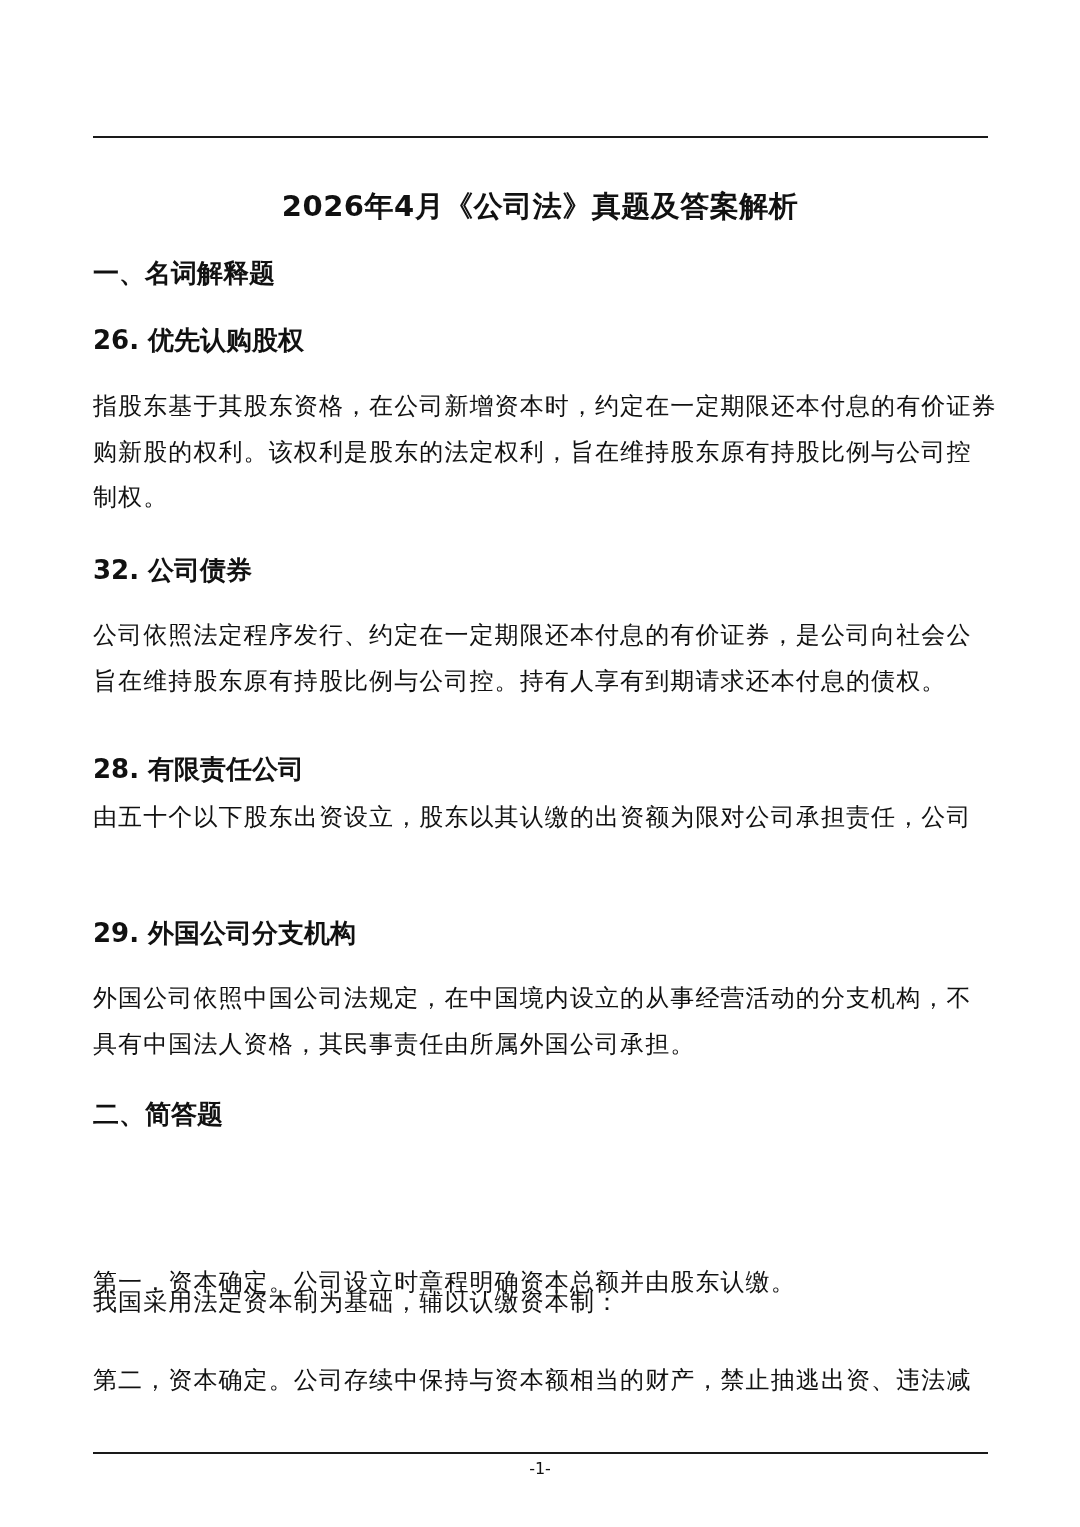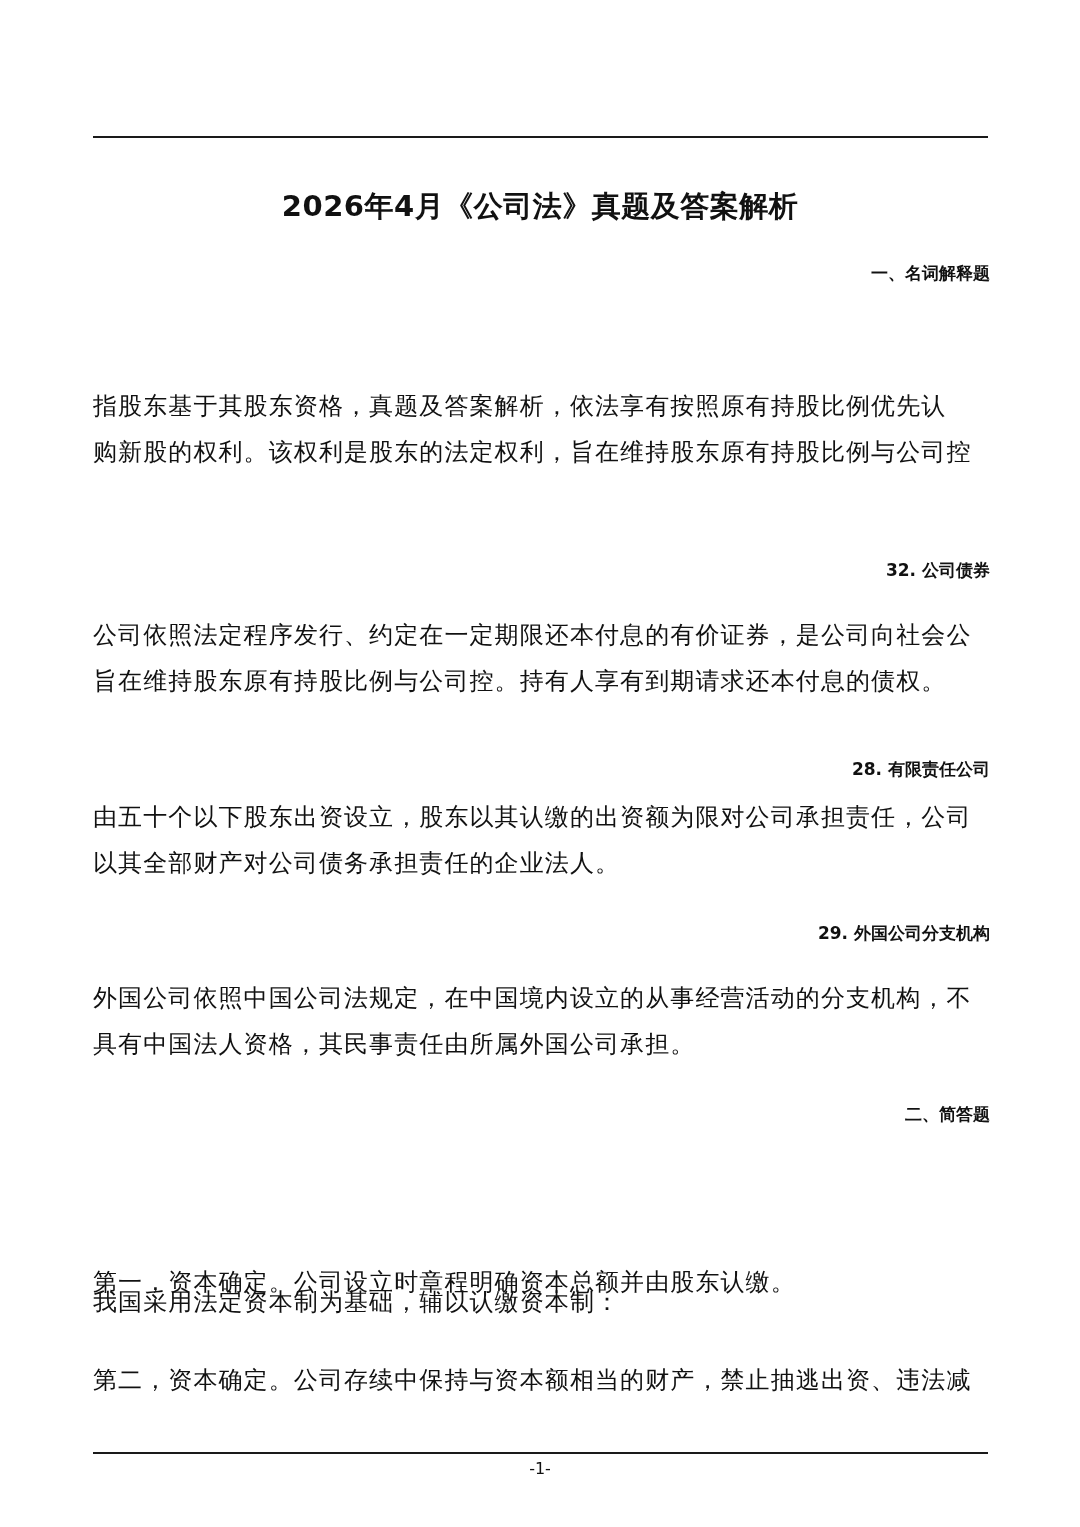--- a/index.html
+++ b/index.html
@@ -41,25 +41,24 @@
       font-weight: bold;
       line-height: 40px;
       letter-spacing: 0.5px;
     }
     .block {
       position: absolute;
       left: 93px;
       width: 897px;
     }
     .section-heading, .item-heading {
-      font-size: 17px;
+      font-size: 26px;
       font-weight: bold;
       line-height: 34px;
       white-space: nowrap;
-      text-align: right;
     }
     .para {
       font-size: 24px;
       line-height: 45.5px;
       letter-spacing: 1.1px;
       text-align: justify;
     }
     .para .line {
       display: block;
       white-space: nowrap;
@@ -78,35 +77,36 @@
 <body>
 
 <div class="page">
 
   <div class="rule top"></div>
 
   <div class="title">2026年4月《公司法》真题及答案解析</div>
 
   <div class="block section-heading" style="top:256px;">一、名词解释题</div>
 
+  <div class="block item-heading" style="top:323px;">26. 优先认购股权</div>
   <div class="block para" style="top:384px;">
-    <span class="line">指股东基于其股东资格，真题及答案解析，依法享有按照原有持股比例优先认</span>
+    <span class="line">指股东基于其股东资格，在公司新增资本时，约定在一定期限还本付息的有价证券</span>
     <span class="line">购新股的权利。该权利是股东的法定权利，旨在维持股东原有持股比例与公司控</span>
+    <span class="line">制权。</span>
   </div>
 
   <div class="block item-heading" style="top:553px;">32. 公司债券</div>
   <div class="block para" style="top:613px;">
     <span class="line">公司依照法定程序发行、约定在一定期限还本付息的有价证券，是公司向社会公</span>
     <span class="line">旨在维持股东原有持股比例与公司控。持有人享有到期请求还本付息的债权。</span>
   </div>
 
   <div class="block item-heading" style="top:752px;">28. 有限责任公司</div>
   <div class="block para" style="top:795px;">
     <span class="line">由五十个以下股东出资设立，股东以其认缴的出资额为限对公司承担责任，公司</span>
-    <span class="line">以其全部财产对公司债务承担责任的企业法人。</span>
   </div>
 
   <div class="block item-heading" style="top:916px;">29. 外国公司分支机构</div>
   <div class="block para" style="top:976px;">
     <span class="line">外国公司依照中国公司法规定，在中国境内设立的从事经营活动的分支机构，不</span>
     <span class="line">具有中国法人资格，其民事责任由所属外国公司承担。</span>
   </div>
 
   <div class="block section-heading" style="top:1097px;">二、简答题</div>
 

